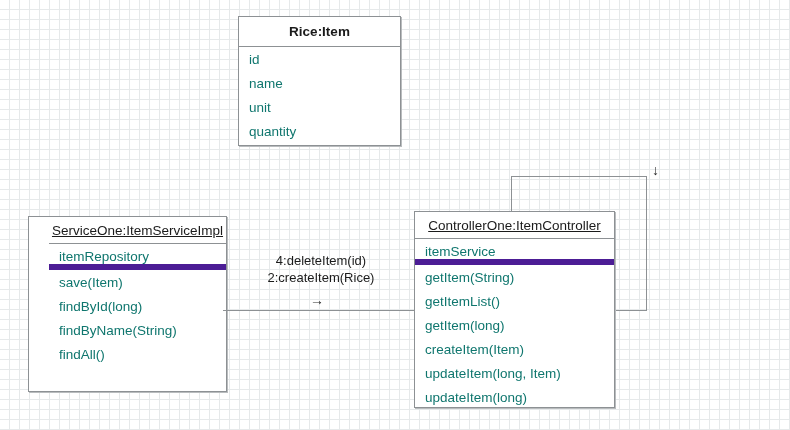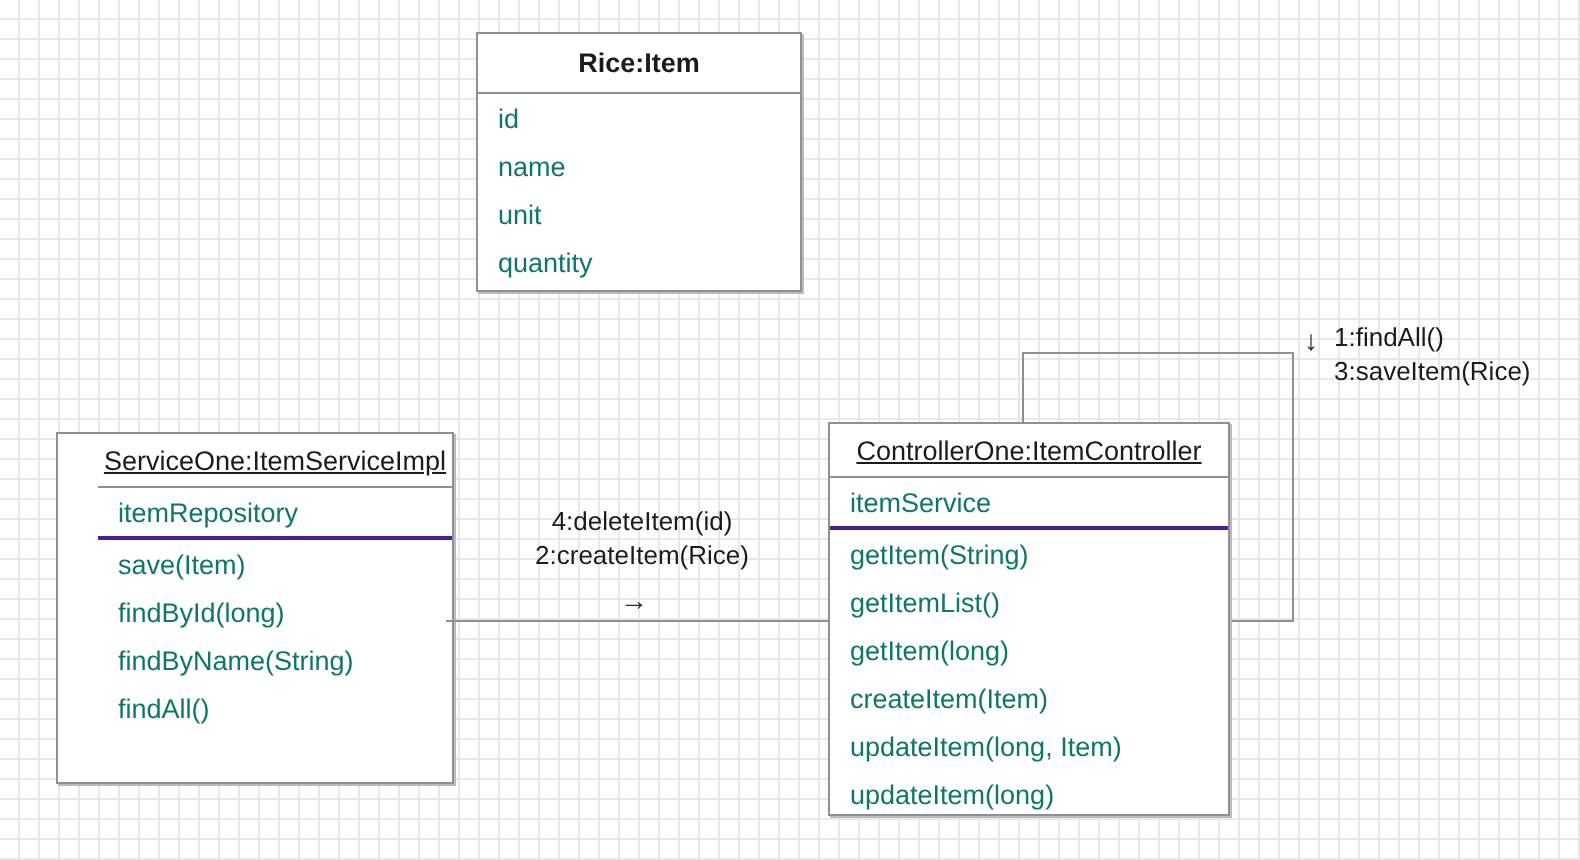--- a/index.html
+++ b/index.html
@@ -47,21 +47,21 @@
   }
   .uml-header.bold {
     font-weight: bold;
   }
   .uml-header.underline > span {
     text-decoration: underline;
   }
   .uml-section {
     box-sizing: border-box;
     width: 100%;
-    border-bottom: 2px solid #4c1d95;
+    border-bottom: 6px solid #4c1d95;
   }
   .uml-section.last {
     border-bottom: none;
   }
   .uml-row {
     box-sizing: border-box;
     font-size: 13.5px;
     color: #0f766e;
     padding-left: 10px;
     display: flex;
@@ -154,18 +154,14 @@
   </div>
 
   <div class="line-h" style="left:223px; top:310px; width:192px;"></div>
   <div class="arrow-glyph" style="left:310px; top:293px;">→</div>
   <div class="annotation center" style="left:251px; top:252px; width:140px;">
     <div>4:deleteItem(id)</div>
     <div>2:createItem(Rice)</div>
   </div>
 
   <div class="arrow-glyph" style="left:652px; top:163px;">↓</div>
-  <div class="annotation" style="left:667px; top:160px;">
-    <div>1:findAll()</div>
-    <div>3:saveItem(Rice)</div>
-  </div>
 
 </div>
 
 </body></html>

